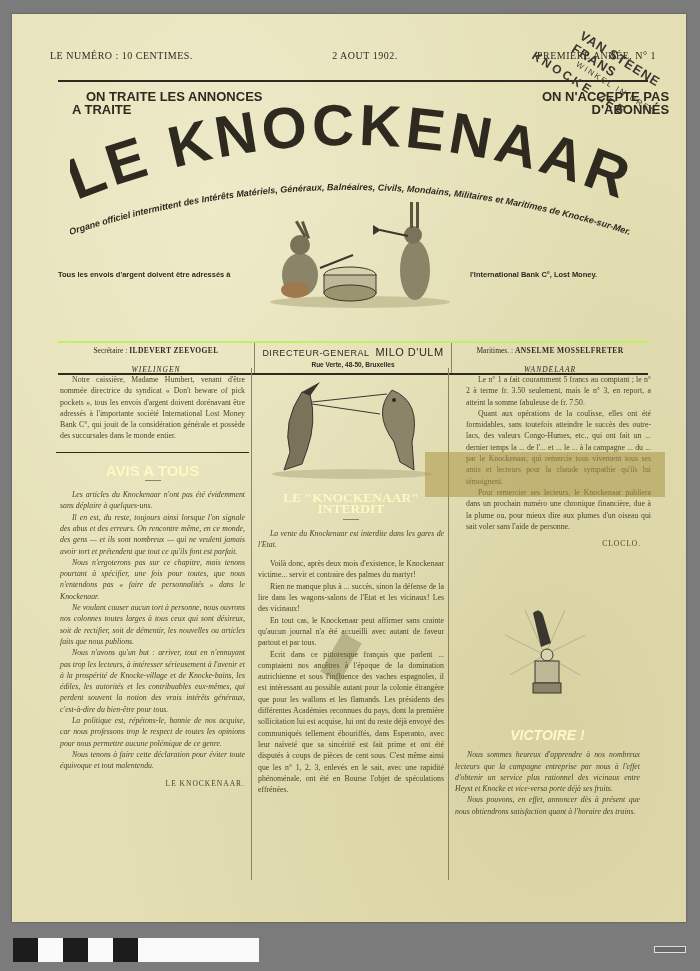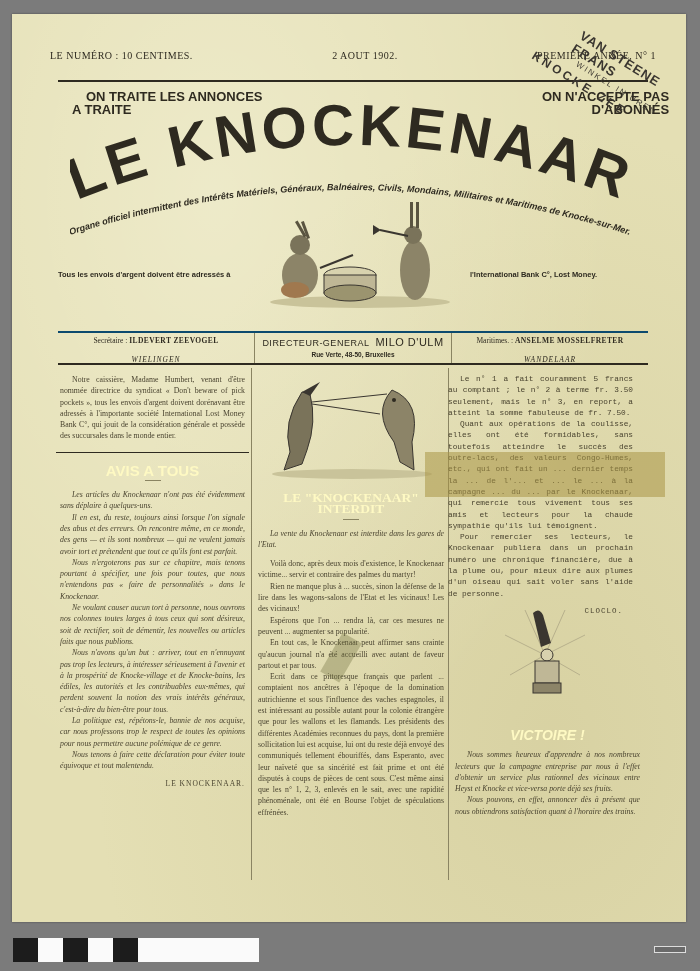--- a/index.html
+++ b/index.html
@@ -7,21 +7,21 @@
   .paper { position:absolute; left:12px; top:14px; width:674px; height:908px; background:#e4dfb4;
     background-image: radial-gradient(ellipse at 30% 20%, rgba(255,255,240,.35), transparent 60%), radial-gradient(ellipse at 80% 80%, rgba(180,170,110,.25), transparent 60%);
     box-shadow: 0 0 2px rgba(0,0,0,.4); }
   .abs { position:absolute; }
   .topline { top:50px; left:50px; width:606px; font-size:10px; letter-spacing:.5px; display:flex; justify-content:space-between; }
   .rule { position:absolute; background:#2e2a20; }
   .ann { font-family:"Liberation Sans","DejaVu Sans",sans-serif; font-size:13px; font-weight:bold; line-height:13px; }
   .masthead { position:absolute; left:70px; top:95px; width:560px; height:95px; }
   .masthead svg text { font-family:"Liberation Sans","DejaVu Sans",sans-serif; font-weight:bold; }
   .infoline { font-family:"Liberation Sans","DejaVu Sans",sans-serif; font-size:7.5px; font-weight:bold; }
-  .staffbar { position:absolute; top:331px; left:58px; width:590px; height:30px; display:flex; border-top:2px solid #0c4a6e; border-bottom:2px solid #2e2a20; }
+  .staffbar { position:absolute; top:341px; left:58px; width:590px; height:30px; display:flex; border-top:2px solid #bef264; border-bottom:2px solid #2e2a20; }
   .staffbar .cell { flex:1; text-align:center; font-size:7.5px; padding-top:3px; border-right:1px solid #8a8462; }
   .staffbar .cell:last-child { border-right:none; }
   .staffbar .name { font-weight:bold; letter-spacing:.4px; }
   .staffbar .place { font-style:italic; letter-spacing:1px; margin-top:10px; }
   .staffbar .dir { font-family:"Liberation Sans","DejaVu Sans",sans-serif; font-size:9px; letter-spacing:.5px; }
   .staffbar .addr { font-family:"Liberation Sans","DejaVu Sans",sans-serif; font-size:6.5px; font-weight:bold; margin-top:3px; }
   .col { position:absolute; font-size:7.8px; line-height:11.3px; text-align:justify; color:#4a4430; }
   .col p { margin:0; text-indent:12px; }
   .col .it { font-style:italic; }
   .vrule { position:absolute; width:1px; background:#8a8462; }
@@ -142,26 +142,25 @@
   <circle cx="132" cy="28" r="2" fill="#2e2a20"></circle>
   <line x1="50" y1="30" x2="125" y2="22" stroke="#3a3630"></line>
   <line x1="50" y1="32" x2="118" y2="42" stroke="#3a3630"></line>
 </svg>
 <div class="col" style="left:258px;top:492px;width:186px;">
   <div class="hd" style="font-family:'Liberation Serif','DejaVu Serif',serif;font-size:13.5px;">LE "KNOCKENAAR" INTERDIT</div>
   <div class="dash"></div>
   <p class="it" style="margin-bottom:8px;">La vente du Knockenaar est interdite dans les gares de l'Etat.</p>
   <p>Voilà donc, après deux mois d'existence, le Knockenaar victime... servir et contraire des palmes du martyr!</p>
   <p>Rien ne manque plus à ... succès, sinon la défense de la lire dans les wagons-salons de l'Etat et les vicinaux! Les des vicinaux!</p>
-  <p>Espérons que l'on ... rendra là, car ces mesures ne peuvent ... augmenter sa popularité.</p>
   <p>En tout cas, le Knockenaar peut affirmer sans crainte qu'aucun journal n'a été accueilli avec autant de faveur partout et par tous.</p>
   <p>Ecrit dans ce pittoresque français que parlent ... comptaient nos ancêtres à l'époque de la domination autrichienne et sous l'influence des vaches espagnoles, il est intéressant au possible autant pour la colonie étrangère que pour les wallons et les flamands. Les présidents des différentes Académies reconnues du pays, dont la première sollicitation lui est acquise, lui ont du reste déjà envoyé des communiqués tellement ébouriffés, dans Esperanto, avec leur naïveté que sa sincérité est fait prime et ont été disputés à coups de pièces de cent sous. C'est même ainsi que les n° 1, 2, 3, enlevés en le sait, avec une rapidité phénoménale, ont été en Bourse l'objet de spéculations effrénées.</p>
 </div>
 
-<div class="col" style="left:448px;top:374px;width:185px;font-family:Liberation Mono, monospace;">
+<div class="col" style="left:466px;top:374px;width:185px;">
   <p>Le n° 1 a fait couramment 5 francs au comptant ; le n° 2 à terme fr. 3.50 seulement, mais le n° 3, en report, a atteint la somme fabuleuse de fr. 7.50.</p>
   <p>Quant aux opérations de la coulisse, elles ont été formidables, sans toutefois atteindre le succès des outre-lacs, des valeurs Congo-Humes, etc., qui ont fait un ... dernier temps la ... de l'... et ... le ... à la campagne ... du ... par le Knockenaar, qui remercie tous vivement tous ses amis et lecteurs pour la chaude sympathie qu'ils lui témoignent.</p>
   <p>Pour remercier ses lecteurs, le Knockenaar publiera dans un prochain numéro une chronique financière, due à la plume ou, pour mieux dire aux plumes d'un oiseau qui sait voler sans l'aide de personne.</p>
   <div class="sig" style="margin-right:10px;">CLOCLO.</div>
 </div>
 <svg class="abs" style="left:505px;top:605px;" width="80" height="100" viewBox="0 0 80 100">
   <g stroke="#b7b08c" stroke-width="1">
     <line x1="40" y1="50" x2="0" y2="30"></line>
       <line x1="40" y1="50" x2="80" y2="30"></line>
     <line x1="40" y1="50" x2="5" y2="70"></line>

